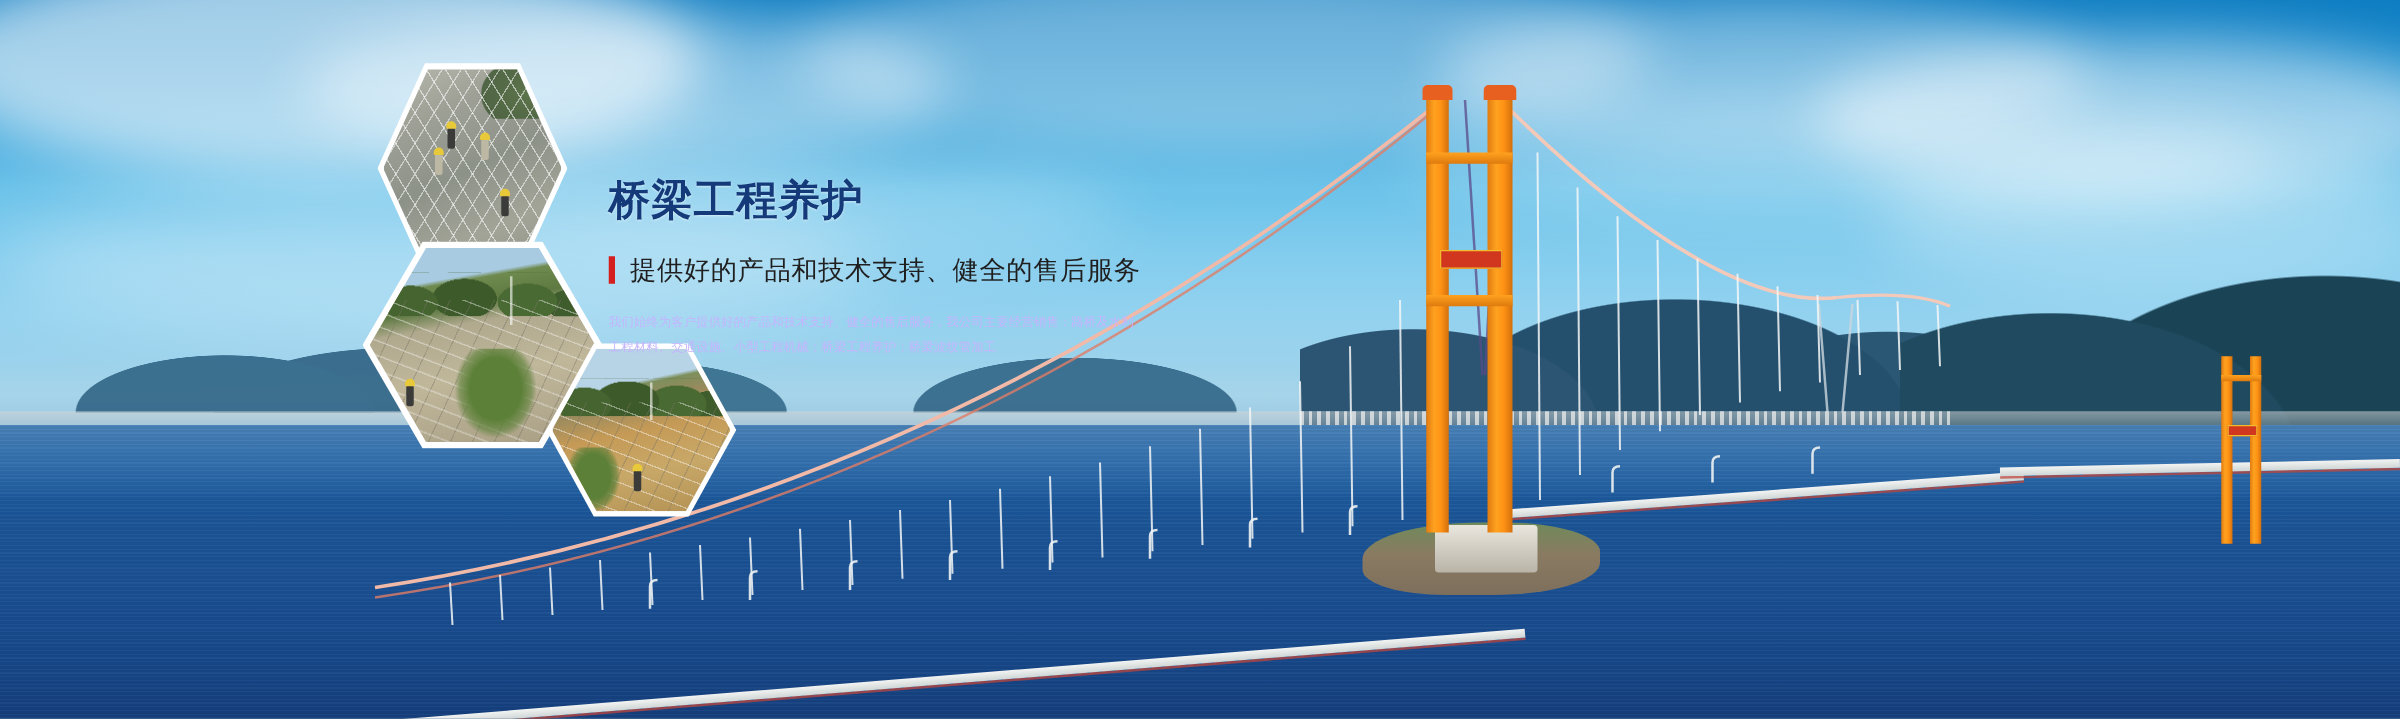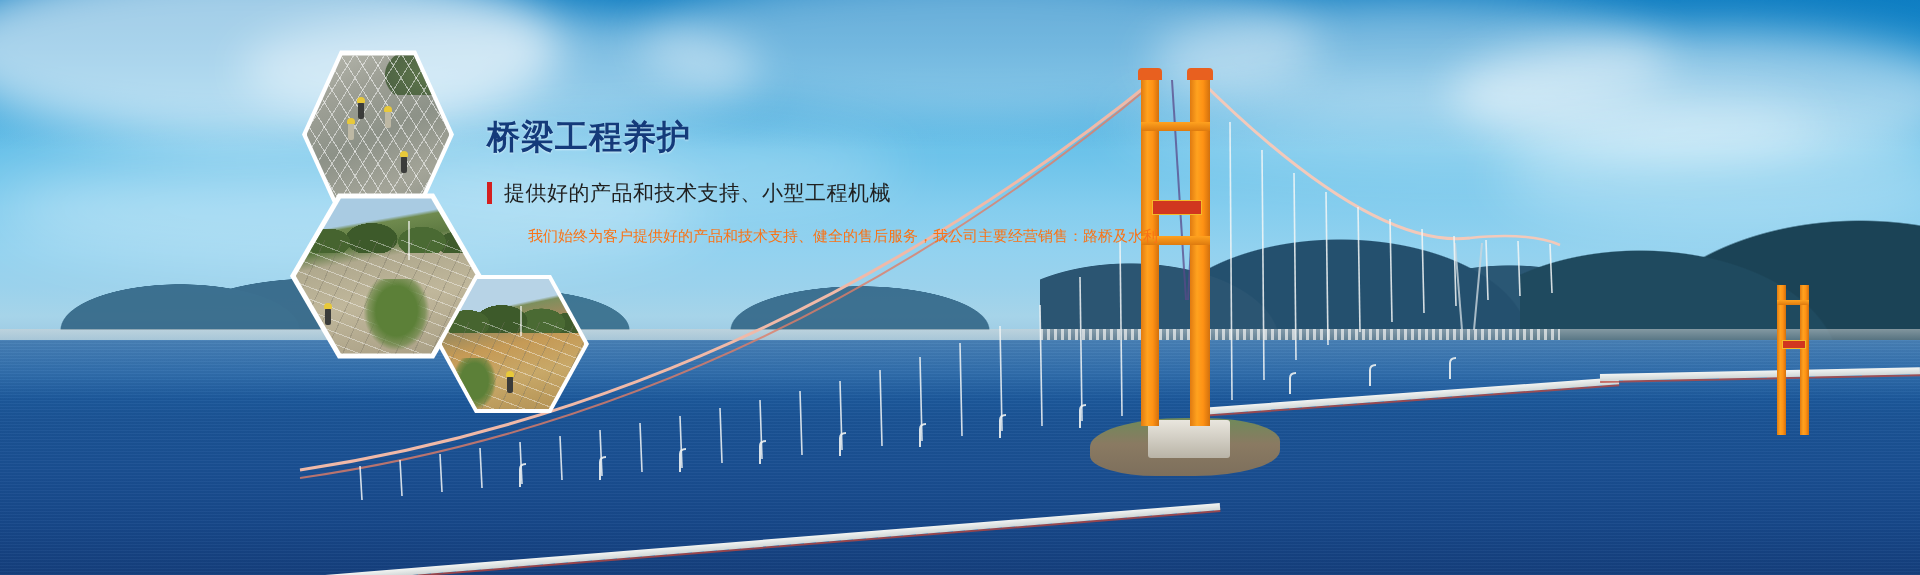--- a/index.html
+++ b/index.html
@@ -118,30 +118,30 @@
       radial-gradient(ellipse 22px 14px at 18% 70%,#46642f 0 99%,transparent 100%),
       radial-gradient(ellipse 26px 16px at 42% 60%,#3d5a2a 0 99%,transparent 100%),
       radial-gradient(ellipse 24px 15px at 70% 68%,#4a6a33 0 99%,transparent 100%),
       radial-gradient(ellipse 20px 13px at 90% 75%,#3f5c2c 0 99%,transparent 100%);}
   .ph-slope .bush{position:absolute;left:38%;top:52%;width:36%;height:44%;
     background:radial-gradient(ellipse at 50% 45%,#5c8038 0 45%,rgba(92,128,56,.6) 62%,transparent 72%);}
   .ph-slope .pole{position:absolute;width:2px;background:rgba(255,255,255,.6);}
   .ph-slope3{background:linear-gradient(168deg,#b7d3e6 0%,#b7d3e6 26%,#7d8f5c 28%,#9a8a5e 36%,#c59a56 50%,#c8a868 70%,#b08f52 100%);}
 
   
-  .copy{position:absolute;left:487px;top:115px;width:560px;}
+  .copy{position:absolute;left:487px;top:138px;width:560px;}
   .headline{display:flex;align-items:baseline;gap:14px;white-space:nowrap;}
   .h-main{font-size:33px;font-weight:700;color:#143a7a;letter-spacing:1px;
     text-shadow:0 1px 2px rgba(255,255,255,.55);}
   .h-sub{font-size:25px;font-weight:700;color:#1b1b1b;letter-spacing:.5px;
     text-shadow:0 1px 2px rgba(255,255,255,.35);}
   .subline{display:flex;align-items:center;gap:12px;margin-top:19px;}
   .redbar{width:5px;height:22px;background:#d41f1f;flex:none;}
   .sub-text{font-size:21px;color:#1f1f1f;letter-spacing:.5px;}
-  .body{margin-top:19px;font-size:15px;line-height:20px;color:#f97316;max-width:400px;margin-left:41px;}
+  .body{margin-top:19px;font-size:10px;line-height:20px;color:#c4b5fd;max-width:400px;}
 
   .nowrap{white-space:nowrap;}
 </style>
 </head>
 <body>
 
 <div class="banner">
 
   <div class="sky">
     <div class="sky-deep"></div>
@@ -298,22 +298,23 @@
   </div>
 
   <div class="copy">
 
     <div class="headline">
       <span class="h-main">桥梁工程养护</span>
     </div>
 
     <div class="subline">
       <span class="redbar"></span>
-      <span class="sub-text">提供好的产品和技术支持、小型工程机械</span>
+      <span class="sub-text">提供好的产品和技术支持、健全的售后服务</span>
     </div>
 
     <div class="body">
       <div class="nowrap">我们始终为客户提供好的产品和技术支持、健全的售后服务，我公司主要经营销售：路桥及水利</div>
+      <div class="nowrap">工程材料、交通设施、小型工程机械；桥梁工程养护；桥梁波纹管加工</div>
     </div>
 
   </div>
 
 </div>
 
 </body></html>

